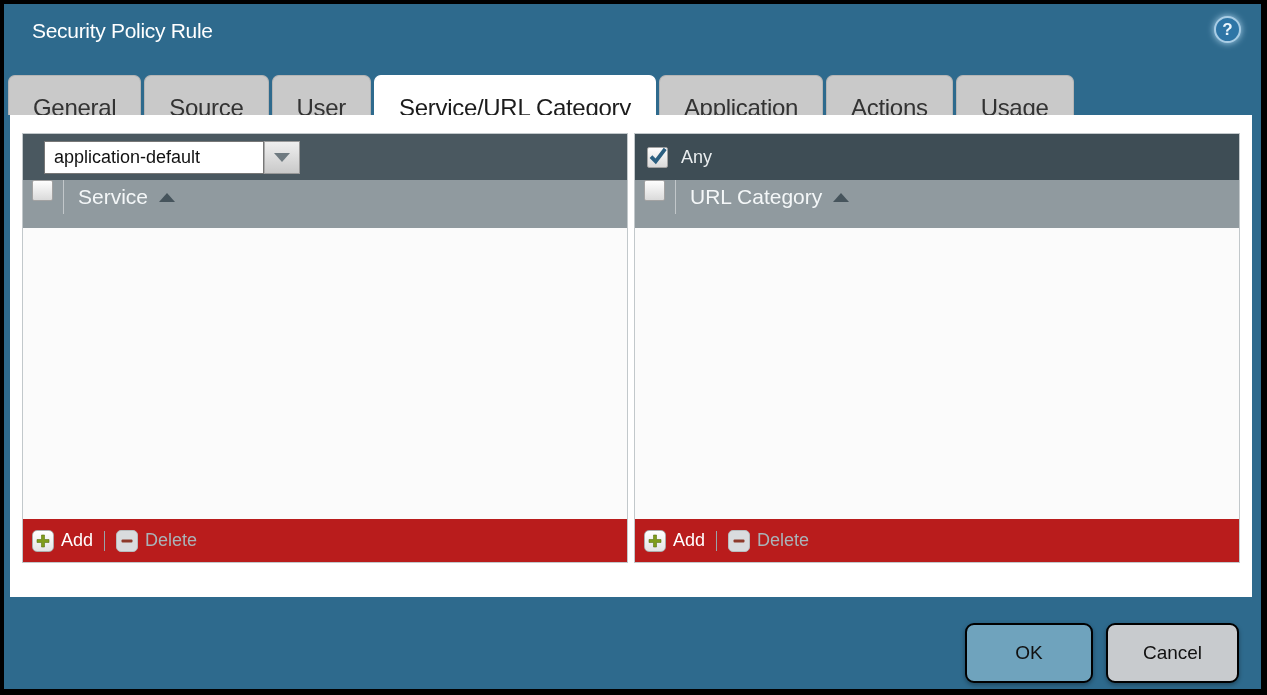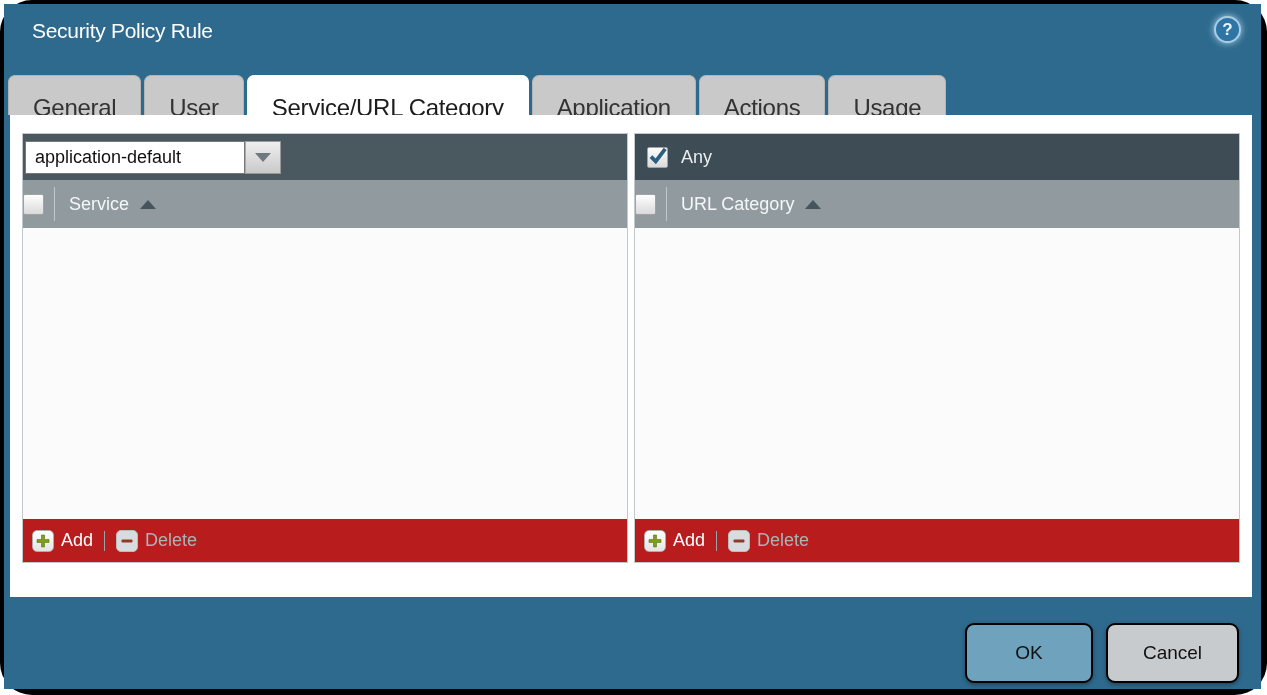--- a/index.html
+++ b/index.html
@@ -5,21 +5,20 @@
   * { box-sizing: border-box; margin: 0; padding: 0; }
   body {
     width: 1267px; height: 695px;
     font-family: "Liberation Sans", sans-serif;
     overflow: hidden;
   }
   .frame {
     width: 1267px; height: 695px;
     background: #000;
     padding: 4px 6px 6px 4px;
-    border-radius: 32px;
   }
   .dialog {
     width: 100%; height: 100%;
     background: #2e6a8d;
     display: flex; flex-direction: column;
     position: relative;
   }
 
   
   .titlebar {
@@ -71,21 +70,21 @@
   }
   .panel {
     flex: 1; height: 430px;
     display: flex; flex-direction: column;
     border: 1px solid #c2c8cb;
   }
   .panel-toolbar {
     height: 46px; flex: 0 0 46px;
     background: #4a5860;
     display: flex; align-items: center;
-    padding-left: 2px;
+    padding-left: 21px;
   }
   .panel-toolbar.any-row { background: #3e4d55; padding-left: 12px; }
 
   .dropdown { display: flex; align-items: stretch; height: 33px; }
   .dd-value {
     width: 220px; background: #fff;
     border: 1px solid #777;
     font-size: 18px; color: #111;
     line-height: 31px; padding-left: 9px;
   }
@@ -117,22 +116,23 @@
     display: inline-flex; align-items: center; justify-content: center;
     cursor: pointer;
   }
   .checkbox svg { width: 19px; height: 19px; margin-top: -3px; }
 
   .any-label { color: #e9edef; font-size: 18px; margin-left: 13px; }
 
   .panel-header {
     height: 48px; flex: 0 0 48px;
     background: #909a9f;
-    display: flex; align-items: center;
-    color: #f4f7f8; font-size: 18px;
+    display: flex; align-items: flex-start;
+    padding-left: 9px;
+    color: #f4f7f8; font-size: 21px;
   }
   .hdr-label-wrap {
     display: flex; align-items: center;
     border-left: 1px solid rgba(255,255,255,0.45);
     margin-left: 10px; padding-left: 14px;
     height: 34px; cursor: pointer;
   }
 
   .panel-body { flex: 1; background: #fbfbfb; }
 
@@ -181,20 +181,21 @@
 <div class="frame">
   <div class="dialog">
 
     <div class="titlebar">
       <span class="title">Security Policy Rule</span>
       <span class="help">?</span>
     </div>
 
     <div class="tabbar">
       <div class="tab">General</div>
+      <div class="tab">Source</div>
       <div class="tab">User</div>
       <div class="tab active">Service/URL Category</div>
       <div class="tab">Application</div>
       <div class="tab">Actions</div>
       <div class="tab">Usage</div>
     </div>
 
     <div class="content">
 
       <div class="panel">

